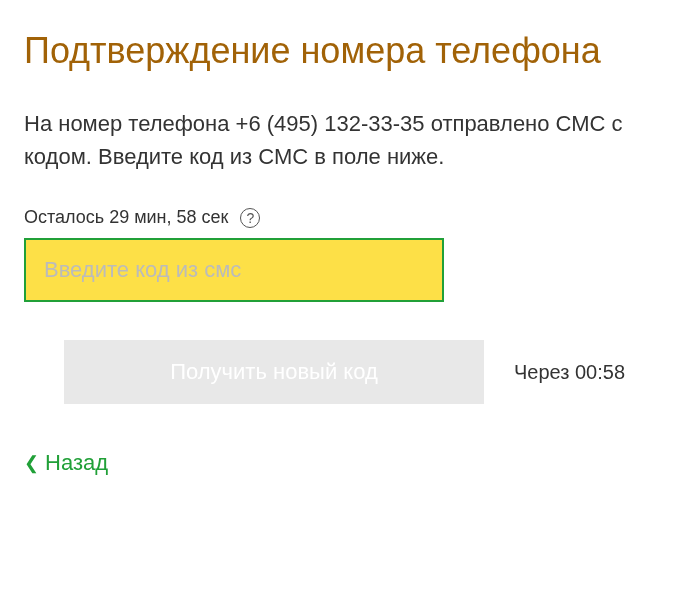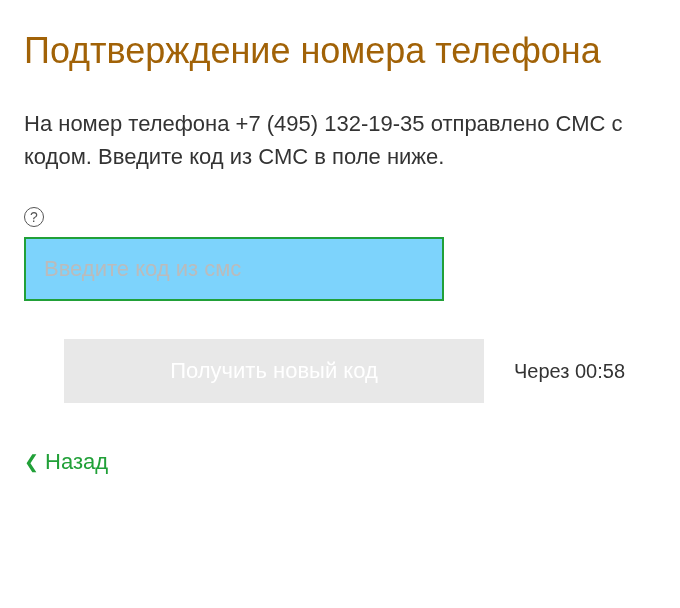--- a/index.html
+++ b/index.html
@@ -48,21 +48,21 @@
       justify-content: center;
       font-size: 14px;
       color: #555555;
       cursor: pointer;
       line-height: 1;
     }
     .code-input {
       width: 420px;
       height: 64px;
       border: 2px solid #21a038;
-      background: #7dd3fc;
+      background: #fde047;
       font-size: 22px;
       padding: 0 18px;
       color: #333333;
       outline: none;
       margin-bottom: 38px;
     }
     .code-input::placeholder {
       color: #bbbbbb;
     }
     .button-row {
@@ -100,23 +100,24 @@
       line-height: 1;
     }
   </style>
 </head>
 <body>
 
 
 
 <h1 class="title">Подтверждение номера телефона</h1>
 
-<p class="instruction">На номер телефона +7 (495) 132-19-35 отправлено СМС с кодом. Введите код из СМС в поле ниже.</p>
+<p class="instruction">На номер телефона +6 (495) 132-33-35 отправлено СМС с кодом. Введите код из СМС в поле ниже.</p>
 
 <div class="timer-row">
+  <span class="timer-text">Осталось 29 мин, 58 сек</span>
   <span class="help-icon">?</span>
 </div>
 
 <input type="text" class="code-input" placeholder="Введите код из смс" style="">
 
 <div class="button-row">
   <button class="new-code-btn">Получить новый код</button>
   <span class="countdown">Через 00:58</span>
 </div>
 

